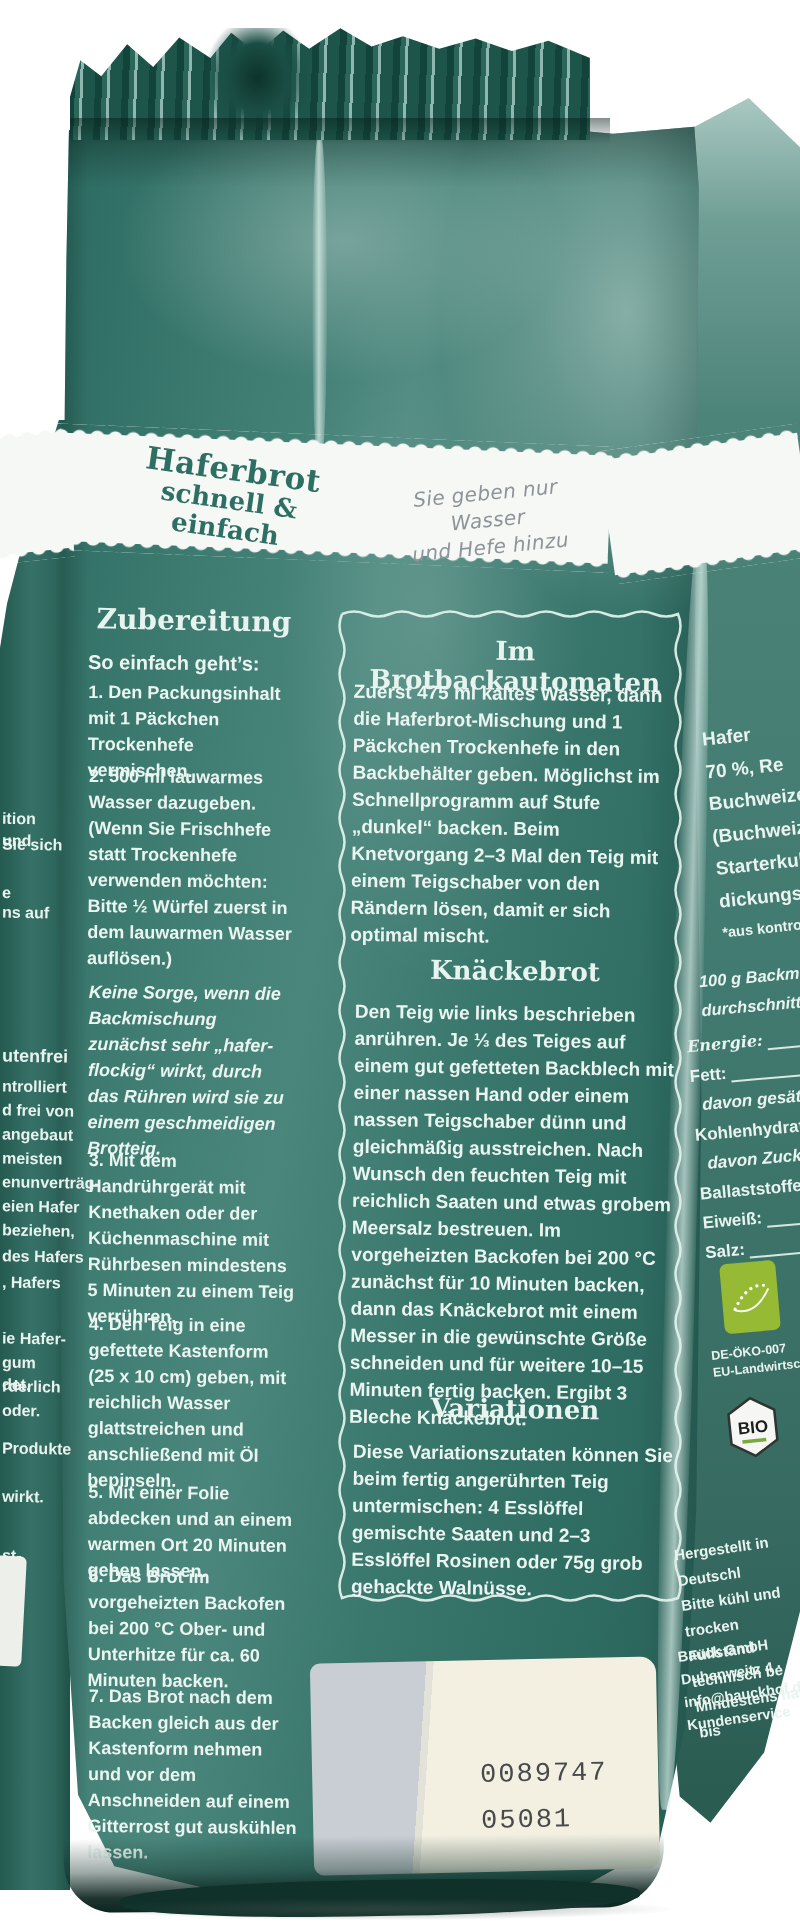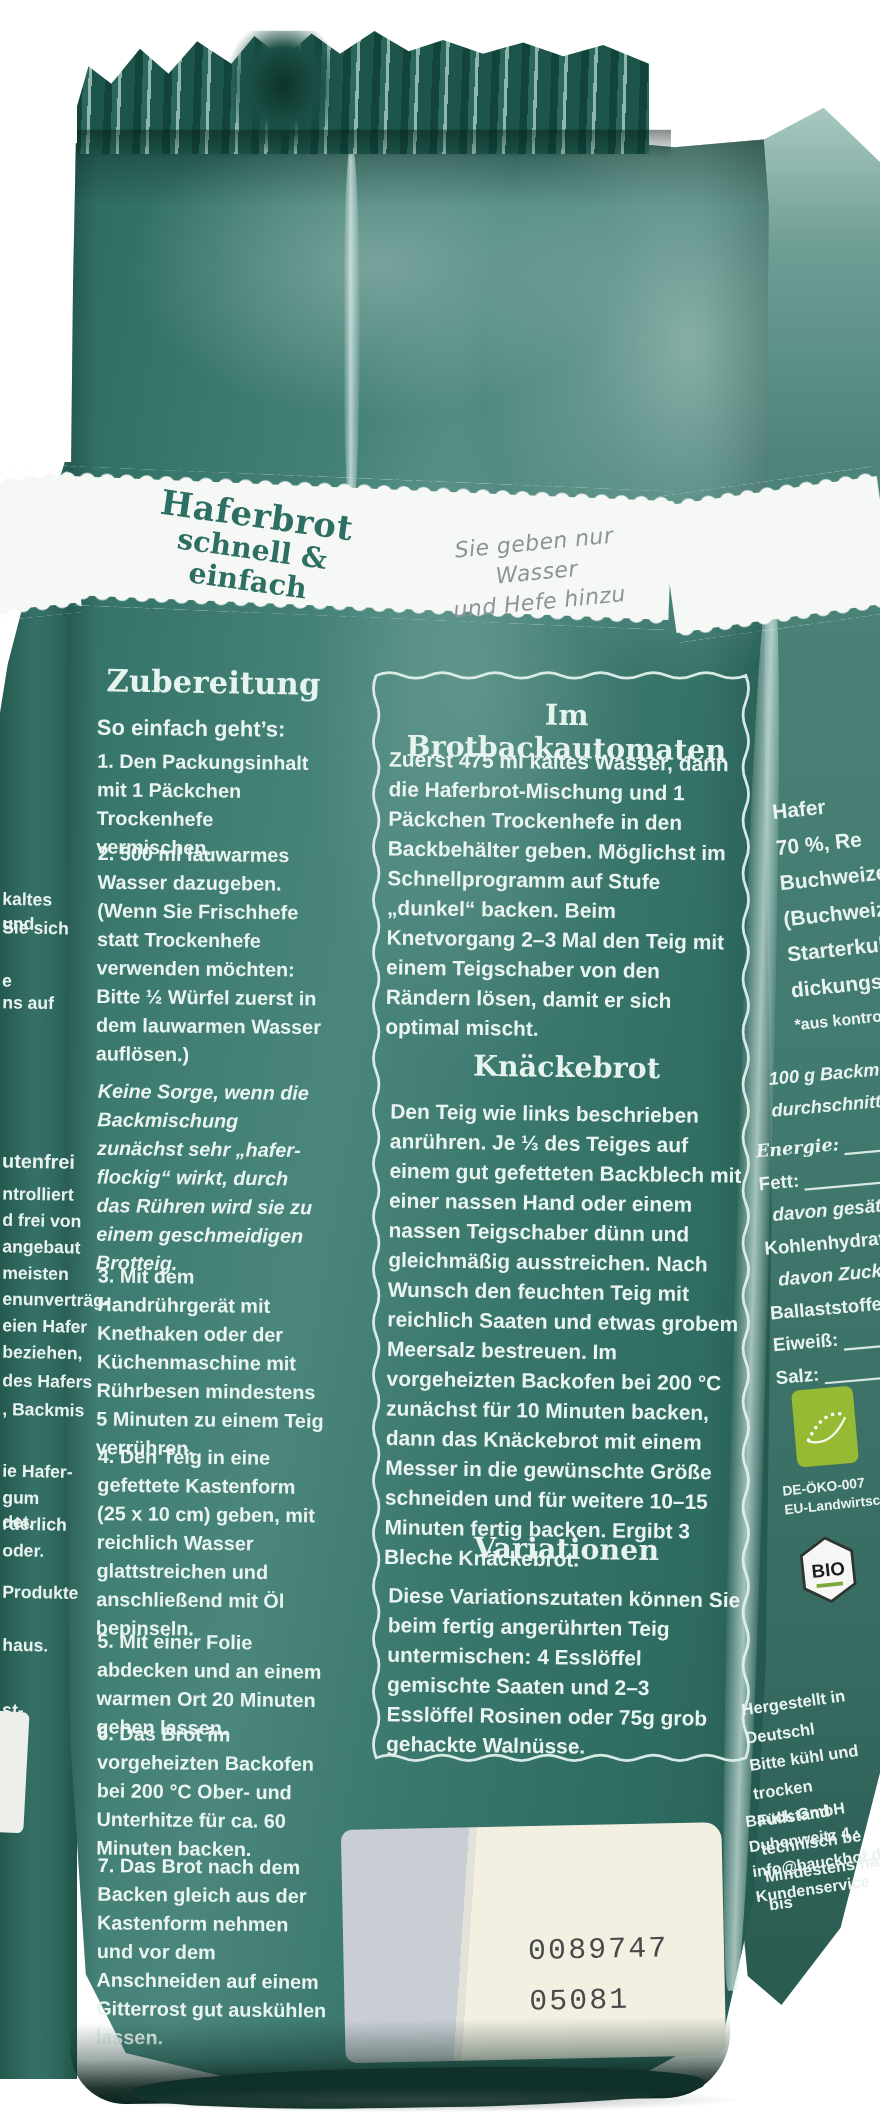--- a/index.html
+++ b/index.html
@@ -220,42 +220,42 @@
     <div>Mindestens haltbar bis</div>
   </div>
   <div class="abs rp" id="foot2">
     <div>Bauck GmbH</div>
     <div>Duhenweitz 4 ·</div>
     <div>info@bauckhof.d</div>
     <div>Kundenservice</div>
   </div>
 
   <span class="frag" style="top:832px">und</span>
-  <span class="frag" style="top:810px">kaltes</span>
+  <span class="frag" style="top:810px">ition</span>
   <span class="frag" style="top:836px">Sie sich</span>
   <span class="frag" style="top:904px">ns auf</span>
   <span class="frag" style="top:884px">e</span>
   <span class="frag fragL" style="top:1046px">utenfrei</span>
   <span class="frag" style="top:1078px">ntrolliert</span>
   <span class="frag" style="top:1102px">d frei von</span>
   <span class="frag" style="top:1126px">angebaut</span>
   <span class="frag" style="top:1150px">meisten</span>
   <span class="frag" style="top:1174px">enunverträg-</span>
   <span class="frag" style="top:1198px">eien Hafer</span>
   <span class="frag" style="top:1222px">beziehen,</span>
   <span class="frag" style="top:1248px">des Hafers</span>
-  <span class="frag" style="top:1274px">, Backmis</span>
+  <span class="frag" style="top:1274px">, Hafers</span>
   <span class="frag" style="top:1376px">det.</span>
   <span class="frag" style="top:1330px">ie Hafer-</span>
   <span class="frag" style="top:1354px">gum</span>
   <span class="frag" style="top:1378px">rderlich</span>
   <span class="frag" style="top:1402px">oder.</span>
   <span class="frag" style="top:1440px">Produkte</span>
   <span class="frag" style="top:1547px">st-</span>
-  <span class="frag" style="top:1488px">haus.</span>
+  <span class="frag" style="top:1488px">wirkt.</span>
 
   <div class="abs" id="sliver"></div>
   <div class="abs" id="label">
     <div id="labelNums">
       <div>0089747</div>
       <div>05081</div>
     </div>
   </div>
   <div class="abs" id="foldB"></div>
   <div class="abs" id="foldB2"></div>

